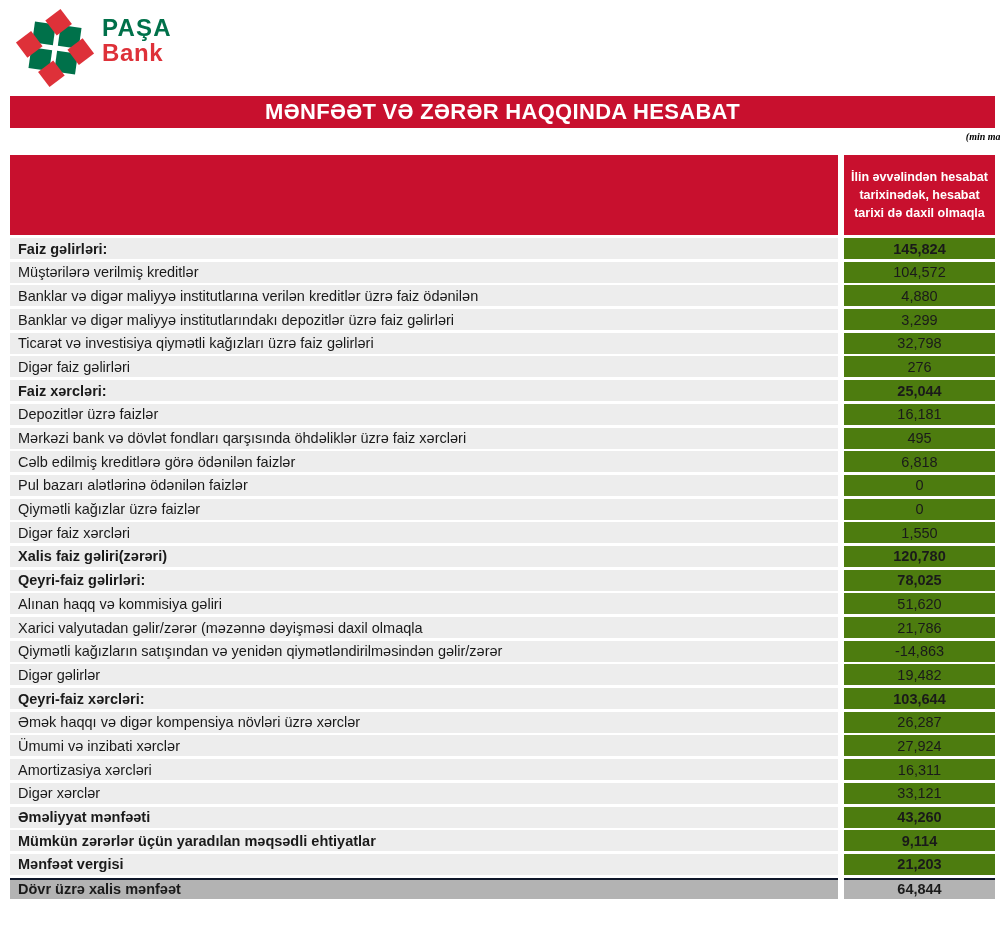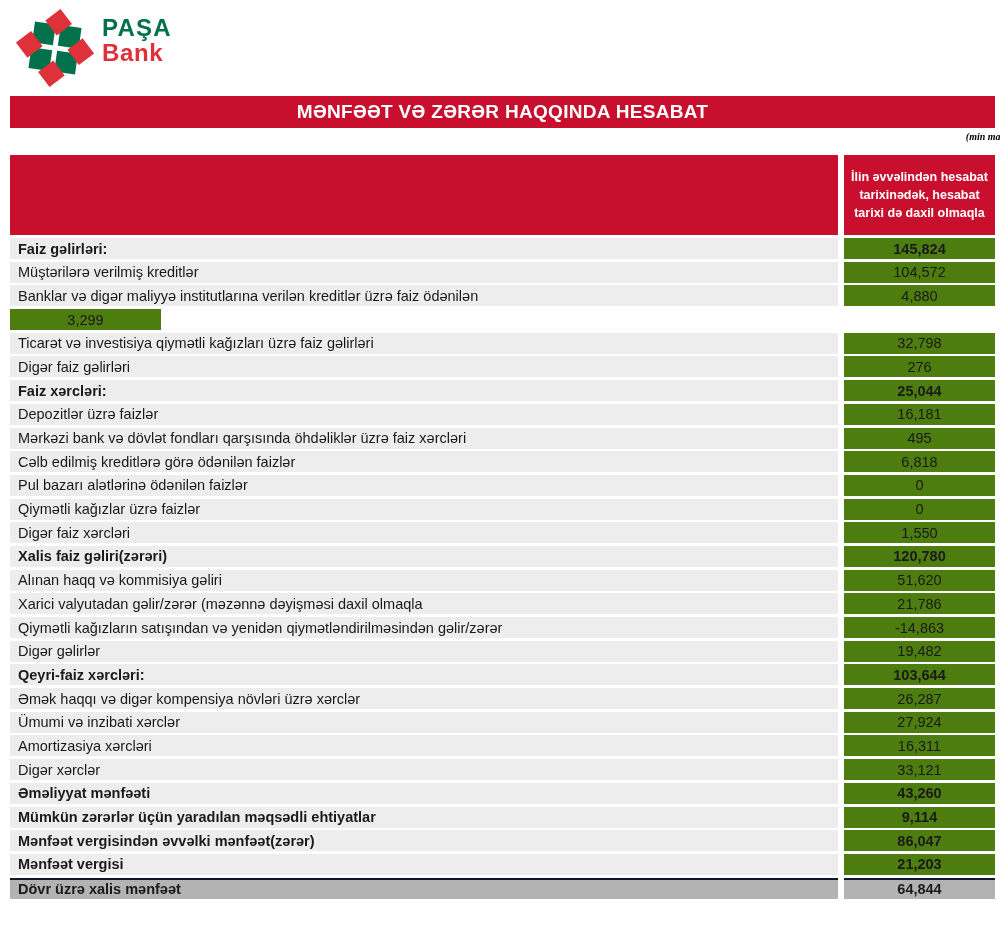--- a/index.html
+++ b/index.html
@@ -11,21 +11,21 @@
   .brand-emblem{position:absolute;left:15px;top:8px;width:80px;height:80px;}
   .brand-text{position:absolute;left:102px;top:15px;line-height:25px;
     font-weight:800;font-size:24px;letter-spacing:1.2px;}
   .brand-text .t-green{color:#00714A;display:block;}
   .brand-text .t-red{color:#DE3139;display:block;letter-spacing:0.6px;}
   
   .title-banner{
     position:absolute;left:10px;top:96px;width:985px;height:32px;background:#C8102E;
     display:flex;align-items:center;justify-content:center;
   }
-  .title-banner span{color:#ffffff;font-weight:bold;font-size:19px;letter-spacing:0.3px;}
+  .title-banner span{color:#ffffff;font-weight:bold;font-size:22px;letter-spacing:0.3px;}
   
   .unit-note{
     position:absolute;right:4px;top:131px;
     font-family:"Liberation Serif", serif;font-style:italic;font-weight:bold;font-size:10px;color:#000;
   }
   
   .pl-table{position:absolute;left:10px;top:155px;width:985px;}
   .thead{display:flex;gap:6px;height:80px;margin-bottom:3px;}
   .th-label{flex:1;background:#C8102E;}
   .th-value{
@@ -97,20 +97,21 @@
     <div class="cell-label">Müştərilərə verilmiş kreditlər</div>
     <div class="cell-value">104,572</div>
   </div>
 
   <div class="row">
     <div class="cell-label">Banklar və digər maliyyə institutlarına verilən kreditlər üzrə faiz ödənilən</div>
     <div class="cell-value">4,880</div>
   </div>
 
   <div class="row">
+    <div class="cell-label">Banklar və digər maliyyə institutlarındakı depozitlər üzrə faiz gəlirləri</div>
     <div class="cell-value">3,299</div>
   </div>
 
   <div class="row">
     <div class="cell-label">Ticarət və investisiya qiymətli kağızları üzrə faiz gəlirləri</div>
     <div class="cell-value">32,798</div>
   </div>
 
   <div class="row">
     <div class="cell-label">Digər faiz gəlirləri</div>
@@ -150,20 +151,24 @@
   <div class="row">
     <div class="cell-label">Digər faiz xərcləri</div>
     <div class="cell-value">1,550</div>
   </div>
 
   <div class="row bold">
     <div class="cell-label">Xalis faiz gəliri(zərəri)</div>
     <div class="cell-value">120,780</div>
   </div>
 
+  <div class="row bold">
+    <div class="cell-label">Qeyri-faiz gəlirləri:</div>
+    <div class="cell-value">78,025</div>
+  </div>
 
   <div class="row">
     <div class="cell-label">Alınan haqq və kommisiya gəliri</div>
     <div class="cell-value">51,620</div>
   </div>
 
   <div class="row">
     <div class="cell-label">Xarici valyutadan gəlir/zərər (məzənnə dəyişməsi daxil olmaqla</div>
     <div class="cell-value">21,786</div>
   </div>
@@ -206,24 +211,20 @@
   <div class="row bold">
     <div class="cell-label">Əməliyyat mənfəəti</div>
     <div class="cell-value">43,260</div>
   </div>
 
   <div class="row bold">
     <div class="cell-label">Mümkün zərərlər üçün yaradılan məqsədli ehtiyatlar</div>
     <div class="cell-value">9,114</div>
   </div>
 
-  <div class="row bold">
-    <div class="cell-label">Mənfəət vergisindən əvvəlki mənfəət(zərər)</div>
-    <div class="cell-value">86,047</div>
-  </div>
 
   <div class="row bold">
     <div class="cell-label">Mənfəət vergisi</div>
     <div class="cell-value">21,203</div>
   </div>
 
   <div class="row bold total">
     <div class="cell-label">Dövr üzrə xalis mənfəət</div>
     <div class="cell-value">64,844</div>
   </div>

